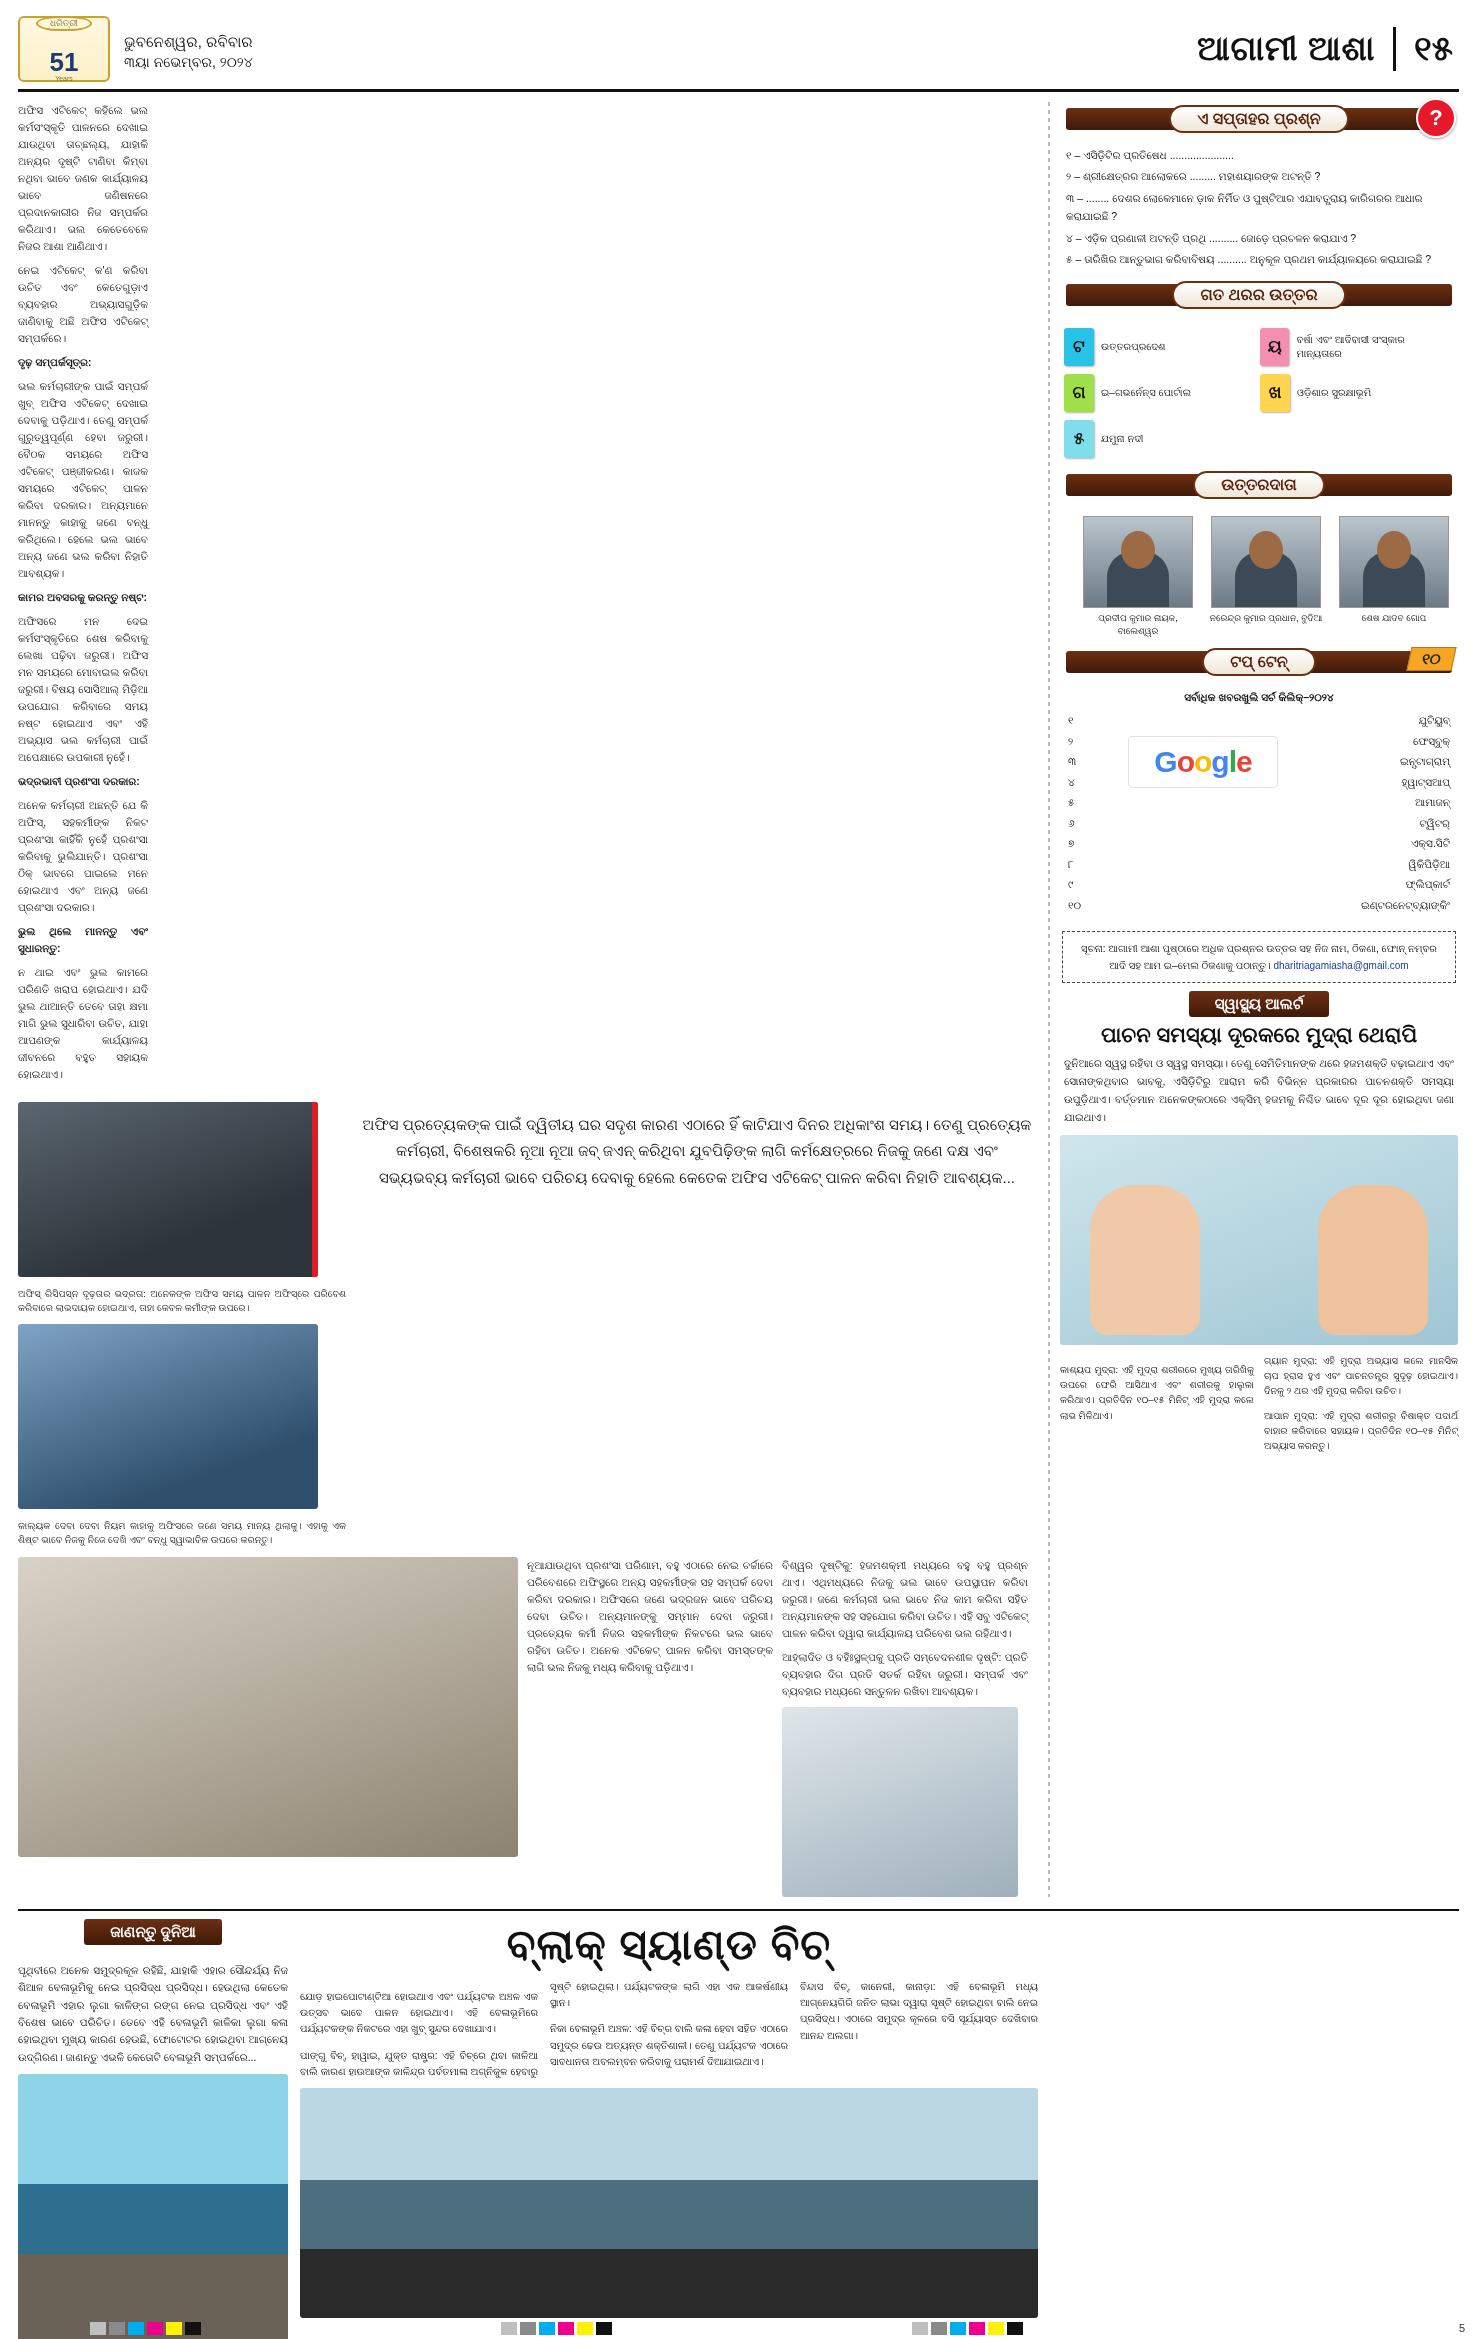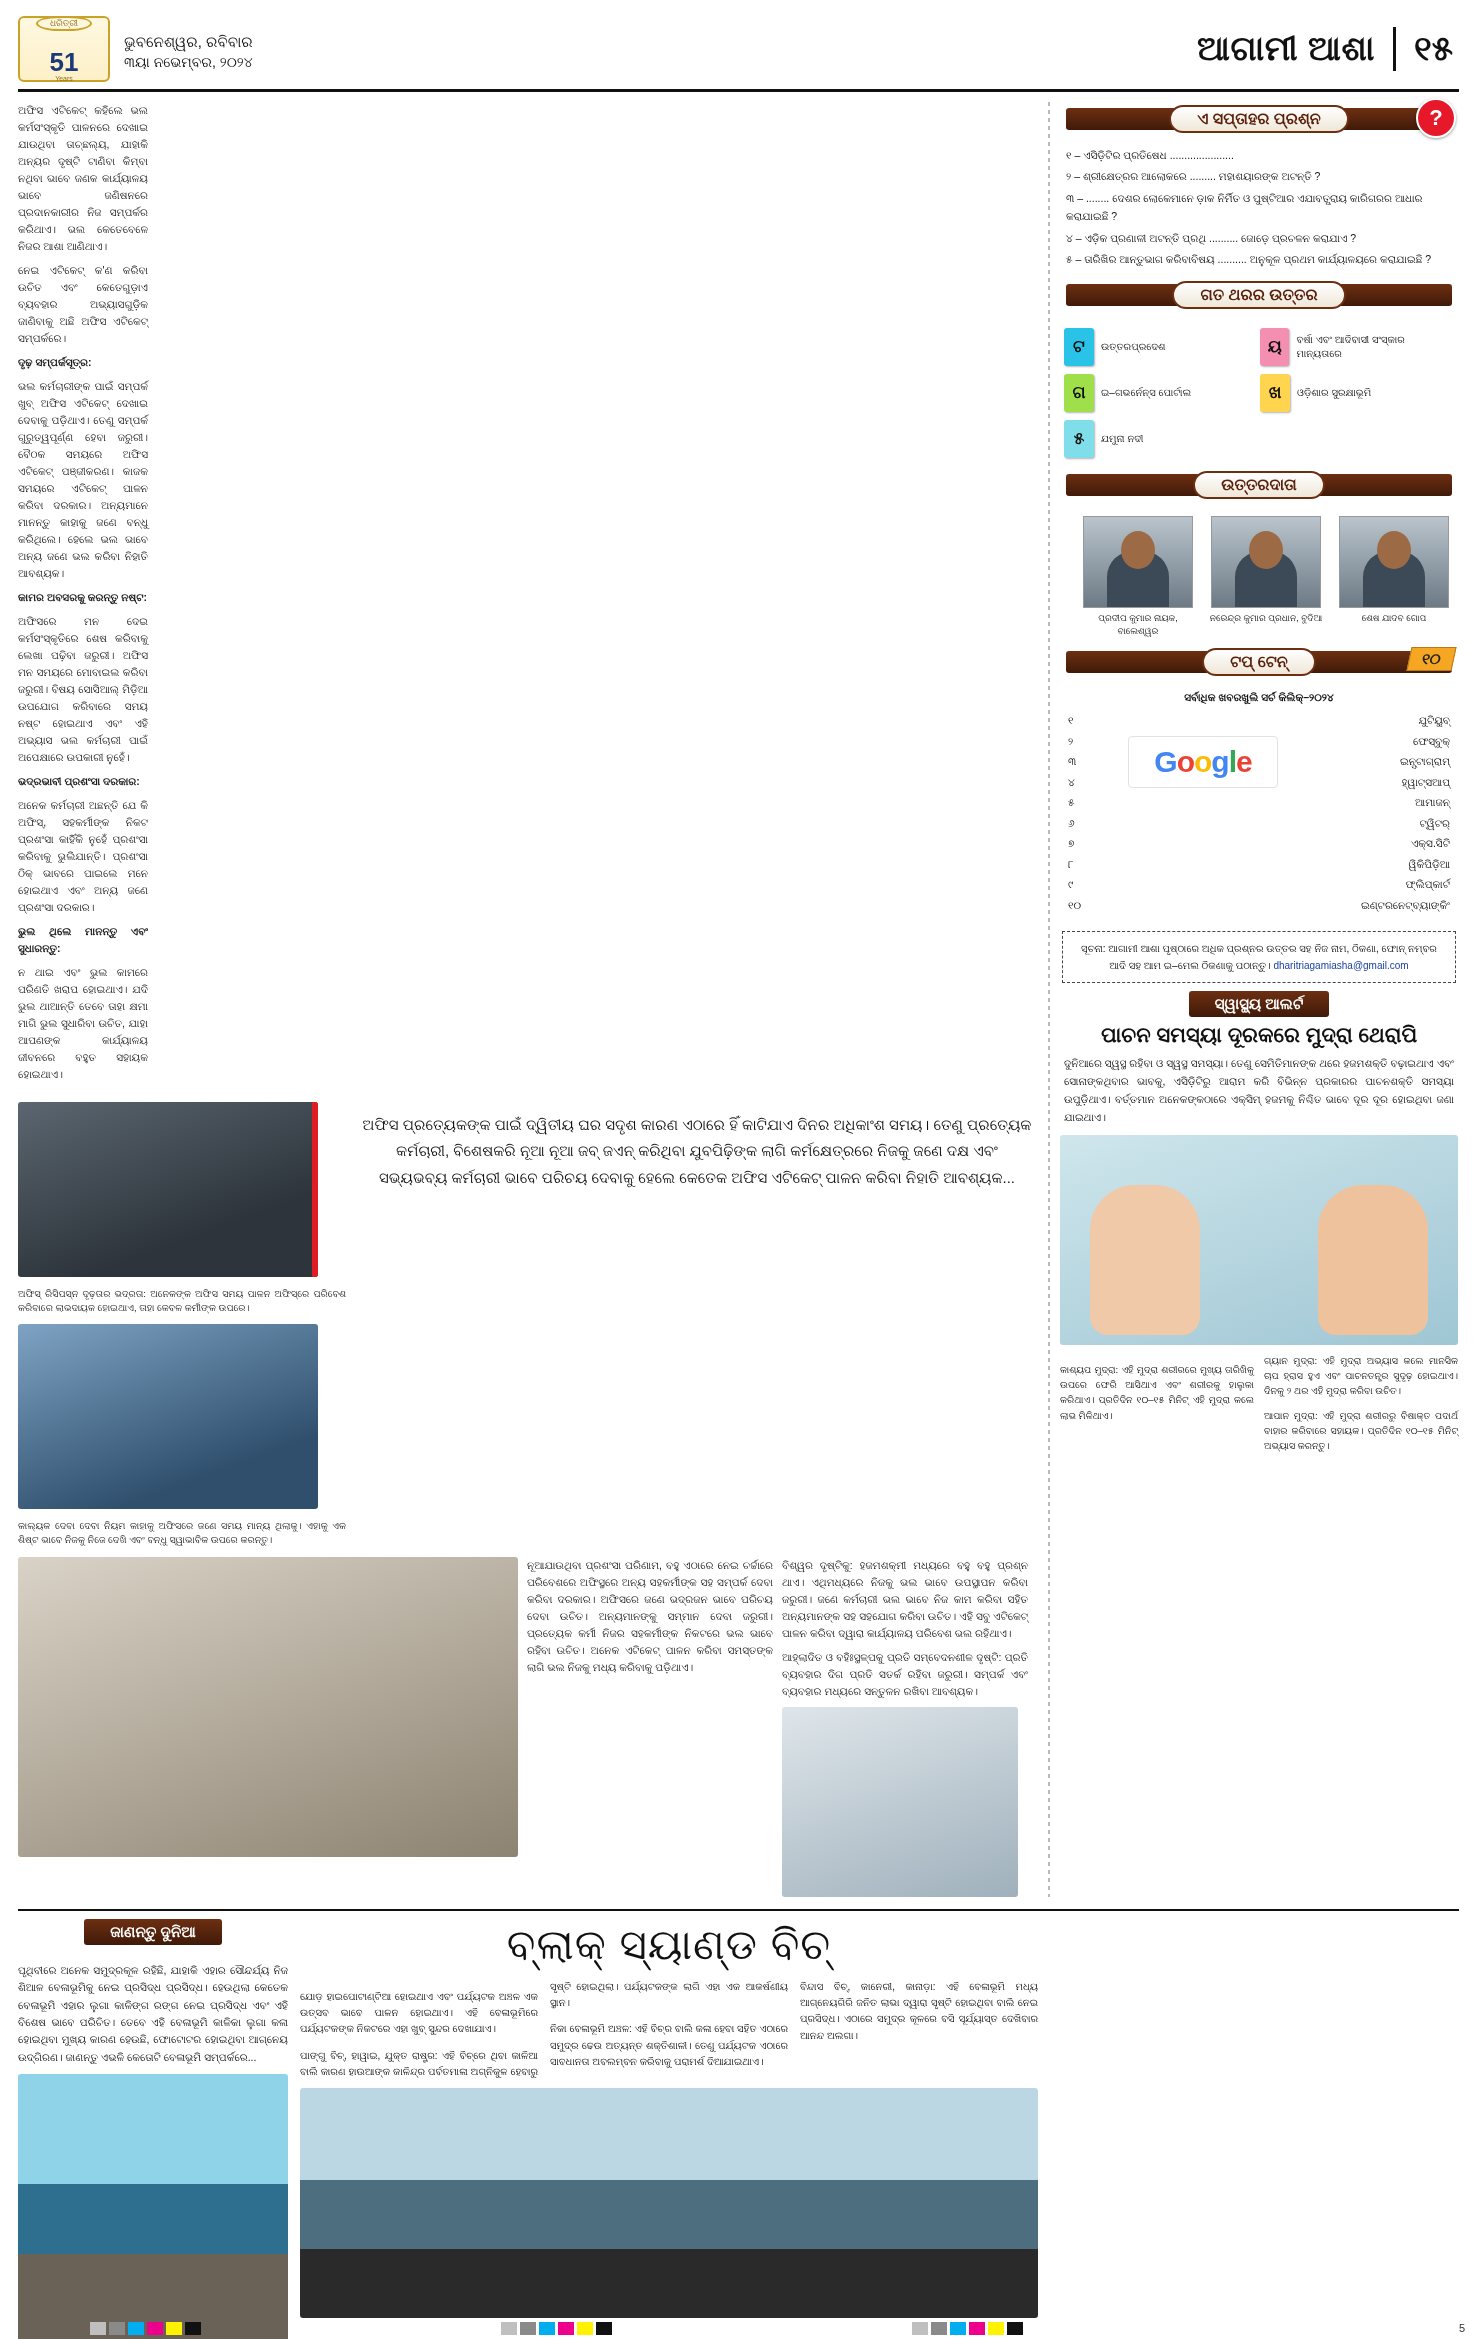--- a/index.html
+++ b/index.html
@@ -160,21 +160,21 @@
 
   
   .bottom { display:flex; gap:10px; margin-top:12px; border-top:2px solid #111; padding-top:8px; }
   .bl { width:1020px; }
   .tab-head {
     display:inline-block; background:linear-gradient(#6d2f12,#401a08); color:#fff;
     font-size:15px; font-weight:bold; padding:4px 26px; border-radius:3px;
   }
   .jg-intro { font-size:10.5px; line-height:1.65; text-align:justify; width:270px; }
   .beach-img { width:270px; height:290px; border-radius:3px; background:linear-gradient(#8fd3e8 0 38%,#2e6e8e 38% 62%,#6b6257 62% 100%);}
-  .bs-headline { font-size:42px; font-weight:normal; text-align:center; letter-spacing:1px; margin:2px 0 10px 0;}
+  .bs-headline { font-size:42px; font-weight:bold; text-align:center; letter-spacing:1px; margin:2px 0 10px 0;}
   .bs-cols { column-count:3; column-gap:12px; font-size:10px; line-height:1.62; text-align:justify; }
   .cliff-img { width:100%; height:230px; border-radius:3px; background:linear-gradient(#bcd7e4 0 40%,#4d6e7e 40% 70%,#2a2a2a 70% 100%); margin-top:8px;}
 
   .footer-bar { position:absolute; left:0; bottom:0; width:1477px; height:22px; display:flex; align-items:center; }
   .swatches { display:flex; gap:3px; margin-left:90px;}
   .sw { width:16px;height:13px; }
   .pgnum { margin-left:auto; margin-right:12px; font-size:11px; color:#333;}
 </style>
 </head>
 <body>

